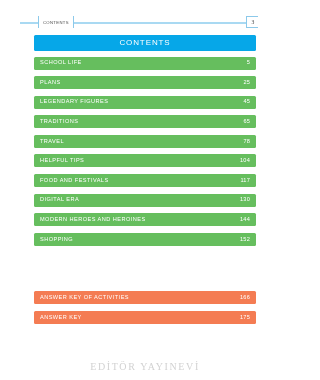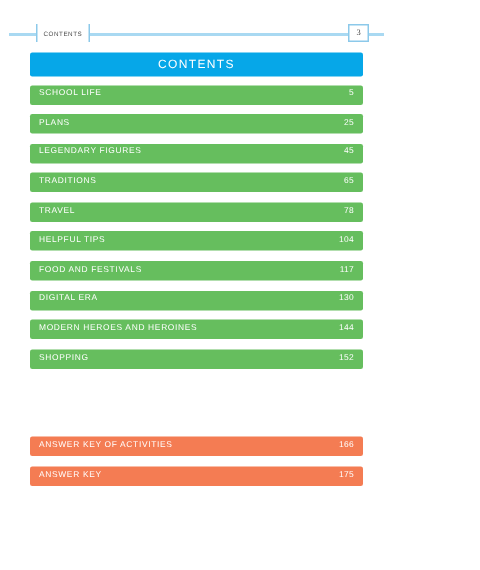--- a/index.html
+++ b/index.html
@@ -10,21 +10,21 @@
   body {
     width: 258px;
     height: 380px;
     font-family: "Liberation Sans", sans-serif;
     position: relative;
     overflow: hidden;
   }
 
   .page {
     position: absolute;
-    left: 2px; top: 0;
+    left: 16px; top: 0;
     width: 258px;
     height: 380px;
     background: #ffffff;
   }
 
   
   .running-head {
     position: absolute;
     left: 0;
     top: 16px;
@@ -209,14 +209,17 @@
           <span class="page-no">166</span>
         </div>
         <div class="bar" style="background: rgb(244, 124, 83);">
           <span class="label">ANSWER KEY</span>
           <span class="page-no">175</span>
         </div>
       </div>
 
   </div>
 
+  <div class="footer">
+    <span class="brand" style="color: rgb(210, 210, 210);">EDİTÖR YAYINEVİ</span>
+  </div>
 
 </div>
 
 </body></html>

